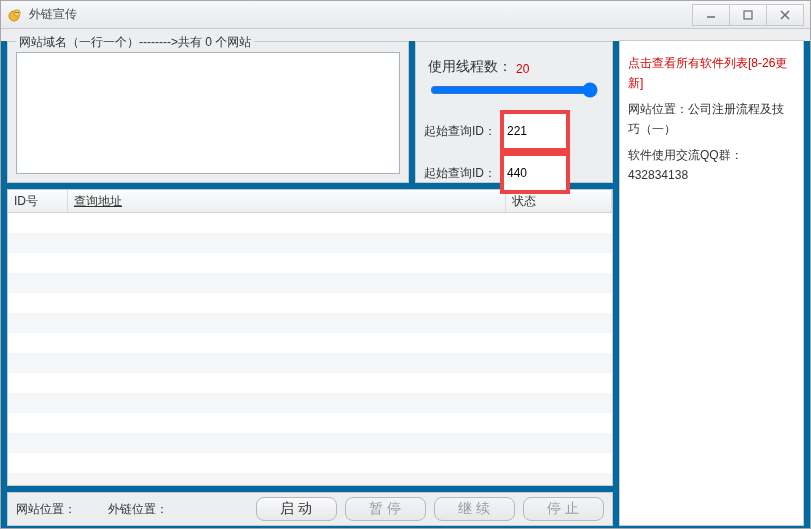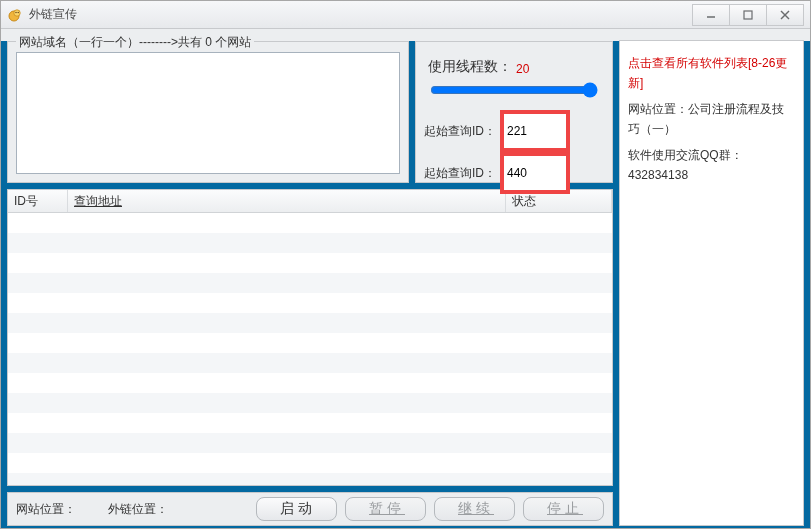--- a/index.html
+++ b/index.html
@@ -236,21 +236,20 @@
     display:flex;
     align-items:center;
     justify-content:center;
     border-radius: 8px;
     letter-spacing: 4px;
     padding-left:3px;
   }
   .btn.disabled {
     color:#9a9da0;
     background: linear-gradient(to bottom, #f3f4f5, #e6e8eb);
-    text-decoration: underline;
   }
 
   
   .sub-strip {
     position:absolute;
     top:28px;
     left:0; right:0;
     height:12px;
     background:#eceef0;
   }

